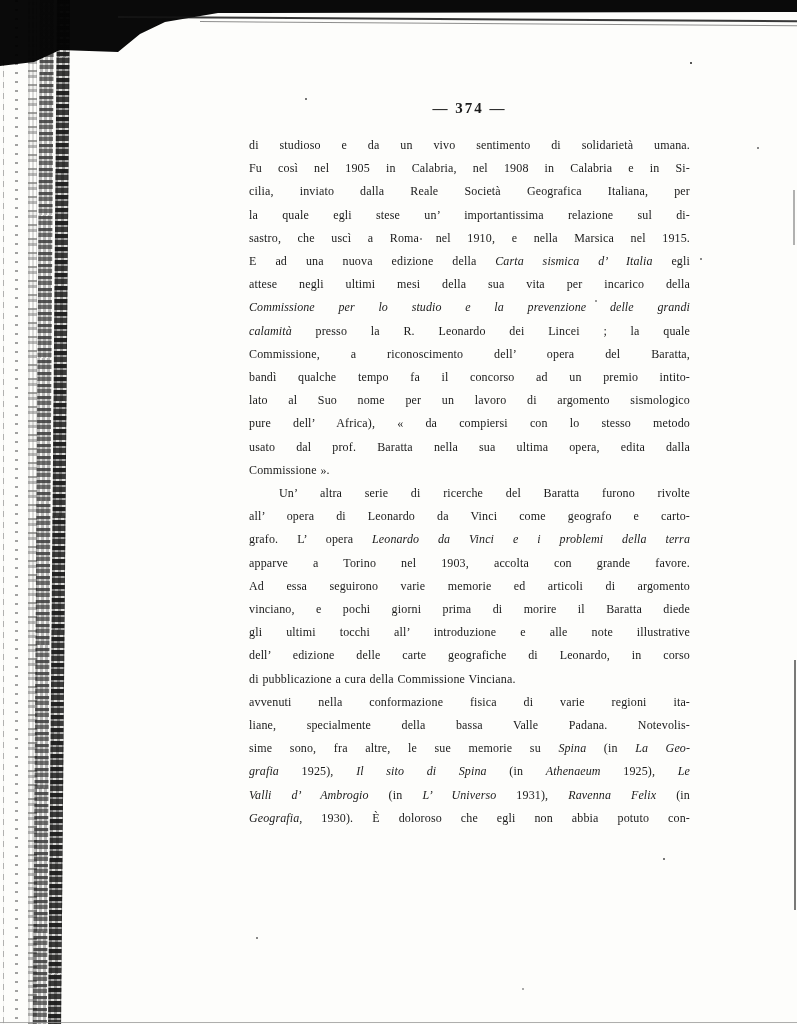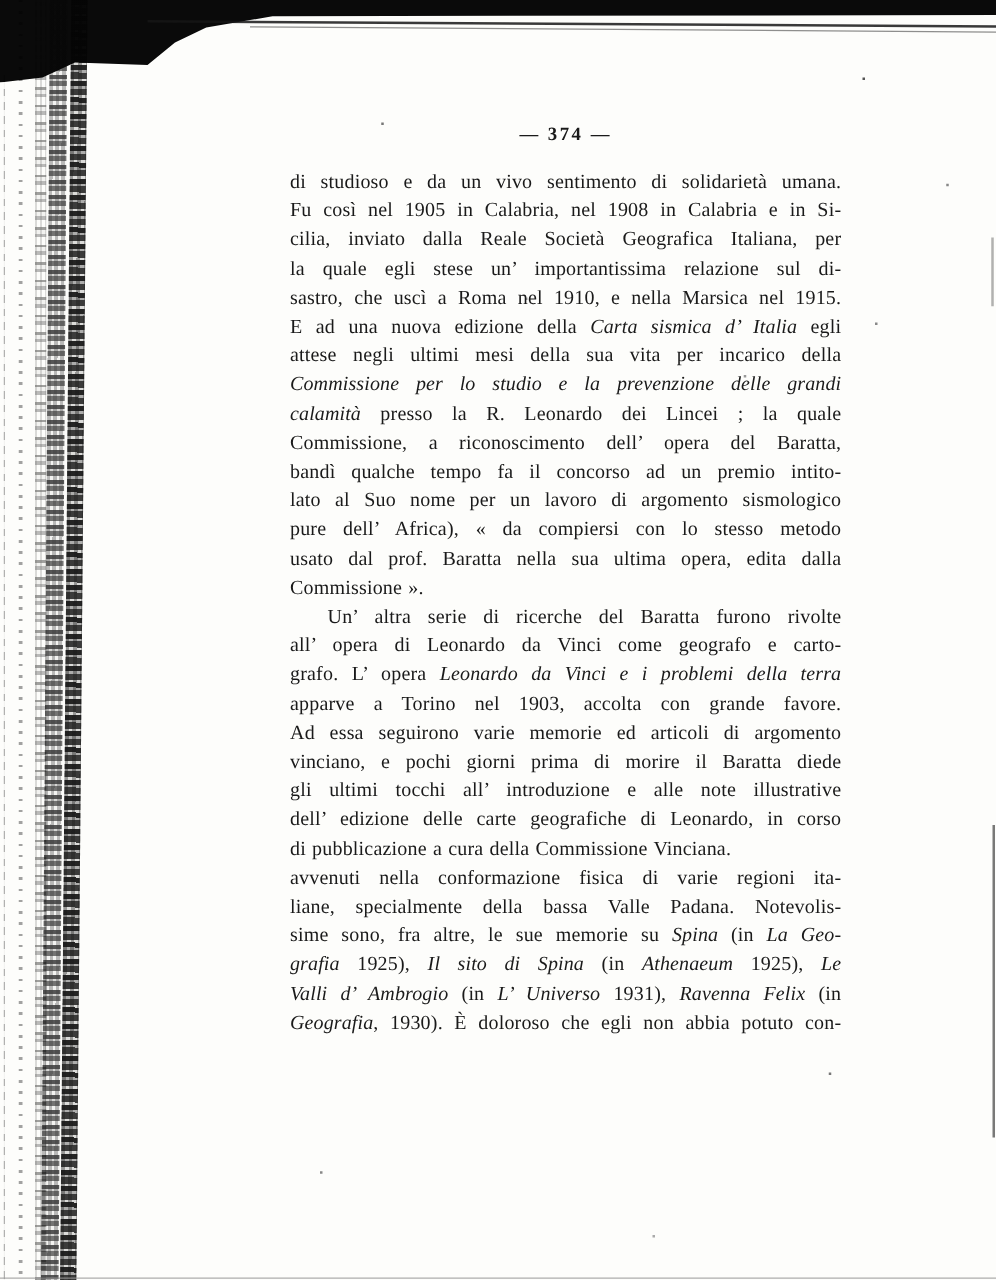--- a/index.html
+++ b/index.html
@@ -66,30 +66,30 @@
   .bottom-edge-line{position:absolute;left:0;right:0;bottom:1px;height:1px;background:#9a9a9a;opacity:.8;}
   .specks{
     position:absolute;top:0;left:0;width:2px;height:2px;background:transparent;
     box-shadow:
       690px 62px 0 0 #555, 305px 98px 0 0 #777, 757px 147px 0 0 #888,
       700px 258px 0 0 #888, 420px 238px 0 0 #999, 595px 300px 0 0 #999,
       663px 858px 0 0 #777, 256px 937px 0 0 #888, 522px 988px 0 0 #aaa;
   }
   
   .text-col{
-    position:absolute;left:232px;top:100px;width:441px;
+    position:absolute;left:249px;top:100px;width:441px;
   }
   .folio{
     text-align:center;
     font-size:15px;letter-spacing:2px;
     margin-bottom:17px;
     font-weight:bold;
   }
   .text-block{
-    font-size:16px;
+    font-size:12px;
     line-height:23.2px;
     letter-spacing:.15px;
     word-spacing:.05em;
   }
   .line{
     text-align:justify;
     text-align-last:justify;
     white-space:normal;
   }
   .line.end{text-align-last:left;}

